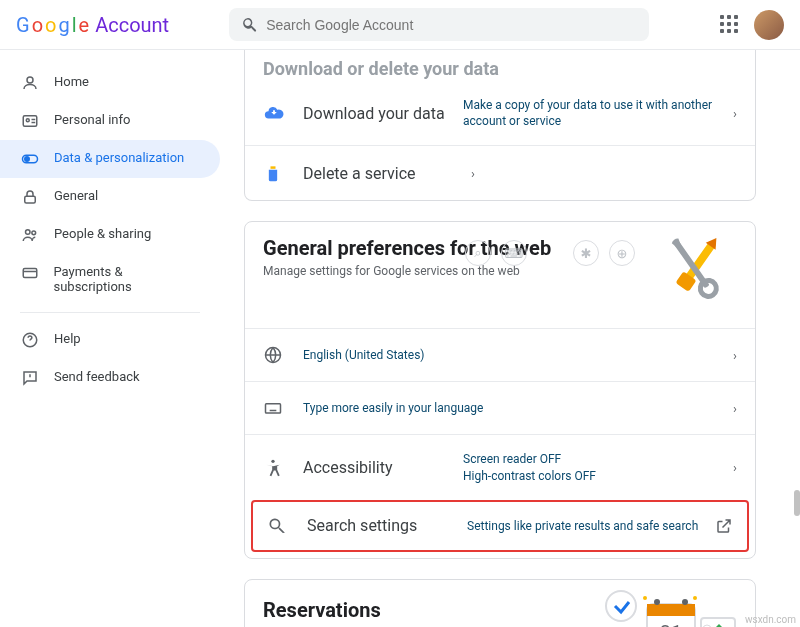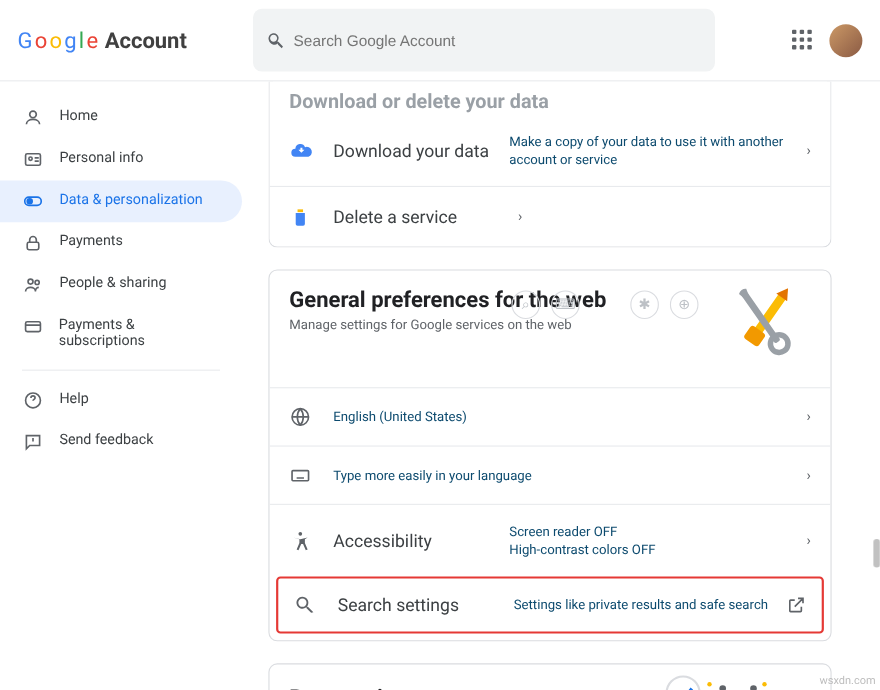--- a/index.html
+++ b/index.html
@@ -1,21 +1,21 @@
 <!DOCTYPE html>
 <html><head>
 <meta charset="utf-8">
 <style>
 * { box-sizing: border-box; margin: 0; padding: 0; }
 body { font-family: Roboto, Arial, sans-serif; font-size: 13px; color: #202124; background: #fff; }
 .header { display: flex; align-items: center; padding: 8px 16px; border-bottom: 1px solid #e8eaed; }
 .logo { font-size: 20px; display: flex; align-items: center; gap: 2px; }
 .logo .g1{color:#4285f4}.logo .o1{color:#ea4335}.logo .o2{color:#fbbc05}.logo .g2{color:#4285f4}.logo .l{color:#34a853}.logo .e{color:#ea4335}
-.logo .acc{color:#404040;font-weight:700;margin-left:4px}
-.search-wrap { flex:1; margin-left:60px; max-width:420px; background:#f1f3f4; border-radius:8px; display:flex; align-items:center; padding:20px 12px; }
+.logo .acc{color:#6d28d9;font-weight:400;margin-left:4px}
+.search-wrap { flex:1; margin-left:60px; max-width:420px; background:#f1f3f4; border-radius:8px; display:flex; align-items:center; padding:8px 12px; }
 .search-wrap input { border:0; background:transparent; outline:0; font-size:14px; flex:1; color:#5f6368; margin-left:8px; }
 .header-right { margin-left:auto; display:flex; align-items:center; gap:14px; }
 .apps-icon { width:20px; height:20px; display:grid; grid-template-columns:repeat(3,4px); grid-template-rows:repeat(3,4px); gap:3px; }
 .apps-icon span { background:#5f6368; border-radius:1px; }
 .avatar { width:30px; height:30px; border-radius:50%; background:linear-gradient(135deg,#c96,#8a5a44); }
 .layout { display:flex; }
 .sidebar { width:220px; padding:14px 0; }
 .side-item { display:flex; align-items:flex-start; gap:14px; padding:10px 20px; font-size:13px; color:#3c4043; border-radius:0 22px 22px 0; cursor:pointer; }
 .side-item.active { background:#e8f0fe; color:#1a73e8; }
 .side-item .icon { width:20px; display:flex; justify-content:center; color:#5f6368; }
@@ -106,21 +106,21 @@
         </span>
         <span>Data &amp; personalization</span>
       </div>
     <div class="side-item">
         <span class="icon">
           <svg width="18" height="18" viewBox="0 0 24 24" fill="none" stroke="currentColor" stroke-width="2">
             <rect x="5" y="11" width="14" height="9" rx="2"></rect>
             <path d="M8 11V8a4 4 0 018 0v3"></path>
           </svg>
         </span>
-        <span>Payments</span>
+        <span>General</span>
       </div>
     <div class="side-item">
         <span class="icon">
           <svg width="18" height="18" viewBox="0 0 24 24" fill="none" stroke="currentColor" stroke-width="2">
             <circle cx="9" cy="8" r="3"></circle>
             <circle cx="17" cy="9" r="2.5"></circle>
             <path d="M3 20c0-3 3-5 6-5s6 2 6 5M15 19c0-2 2-4 4-4"></path>
           </svg>
         </span>
         <span>People &amp; sharing</span>

